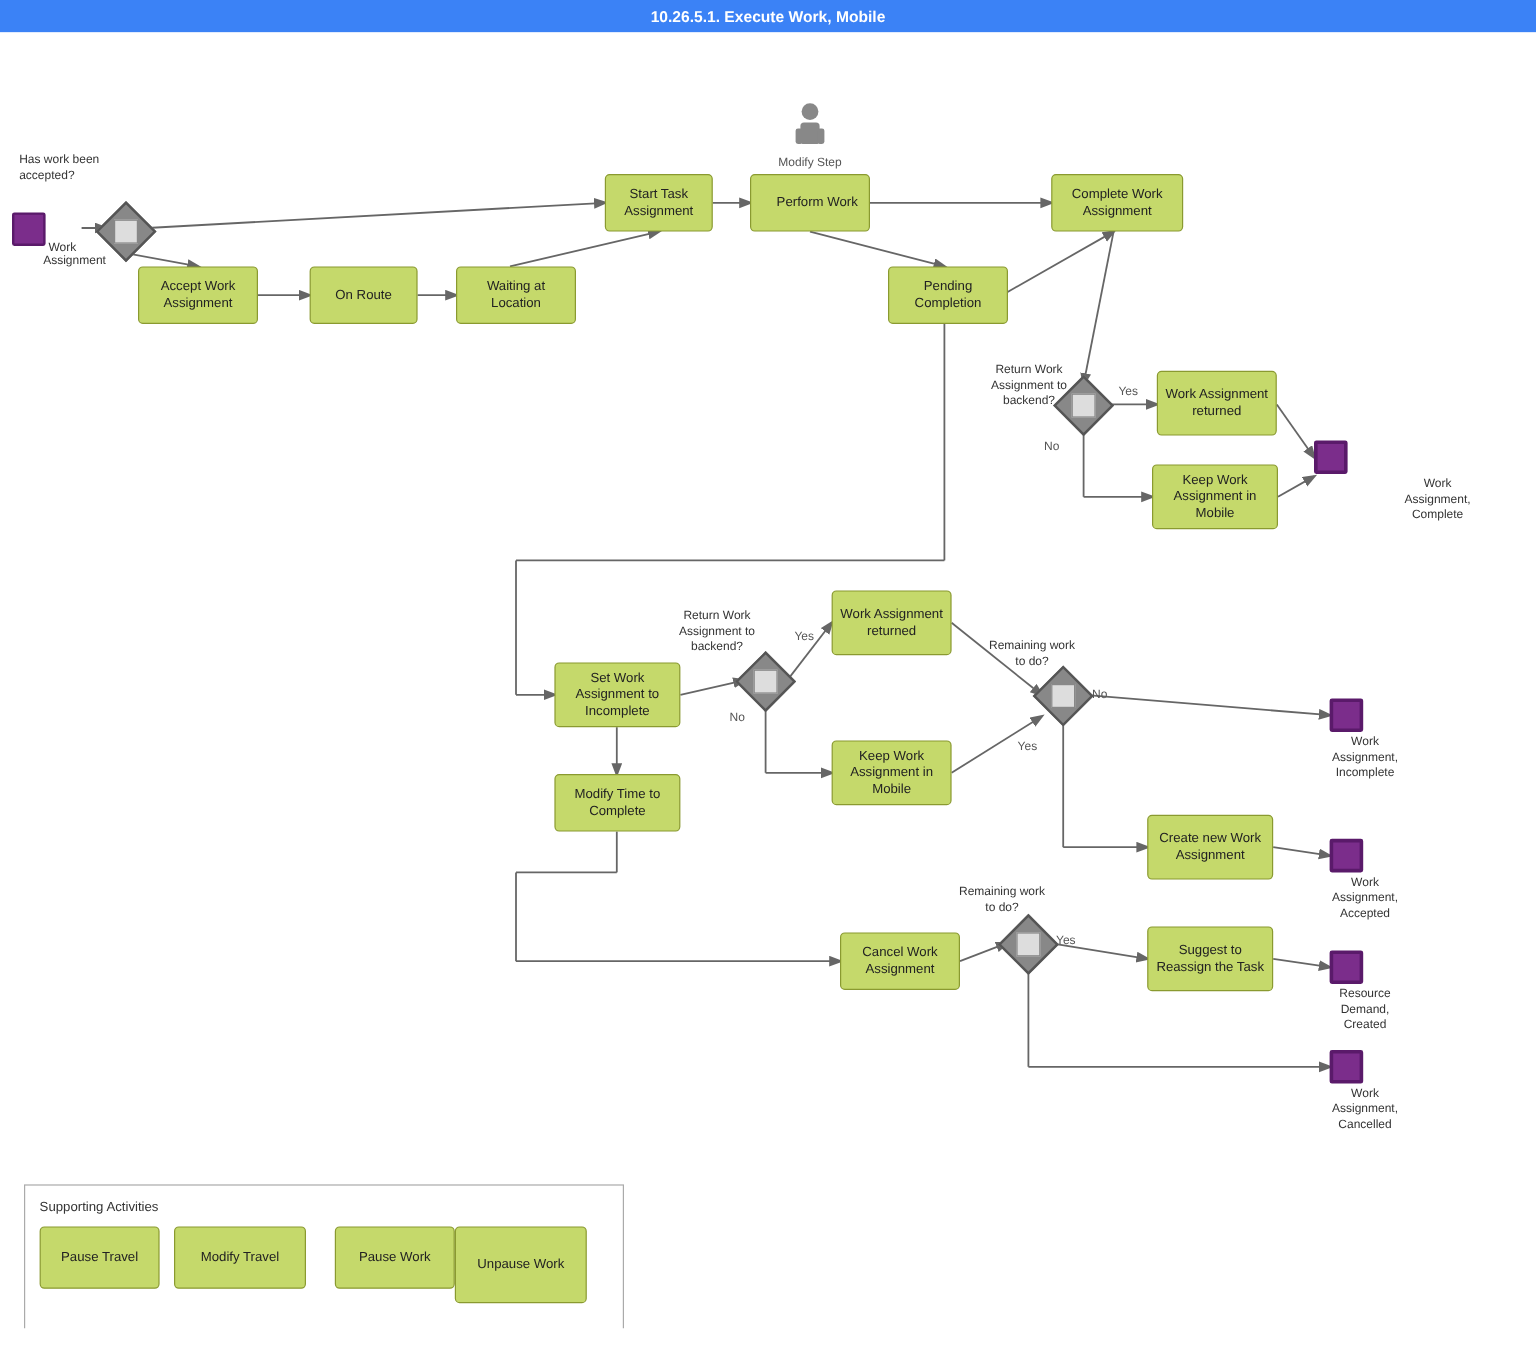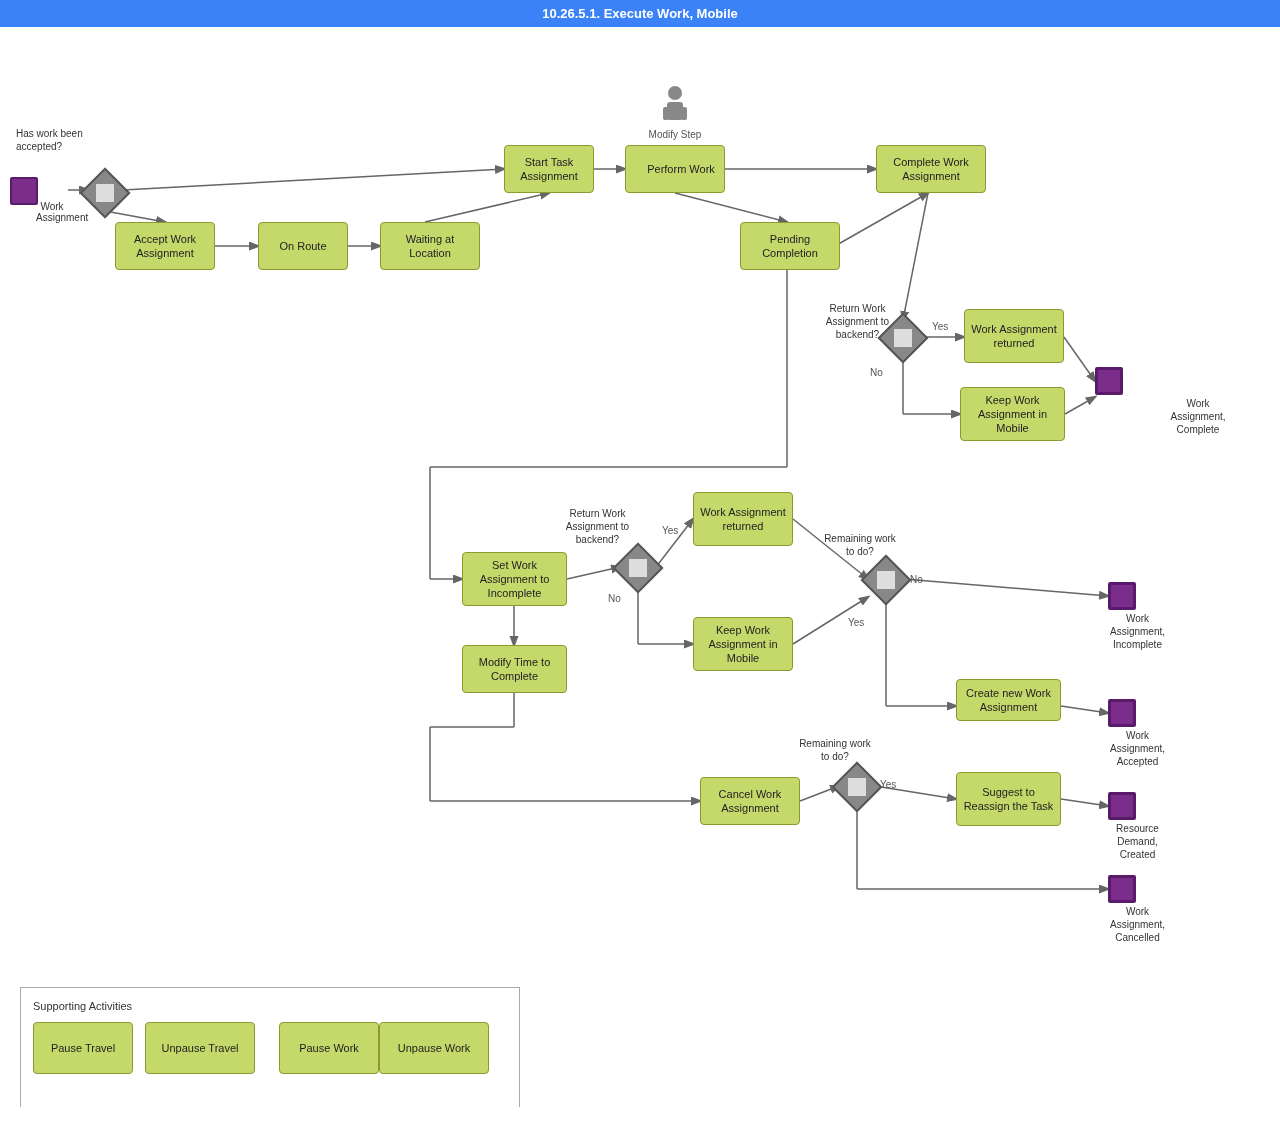--- a/index.html
+++ b/index.html
@@ -319,21 +319,21 @@
   <div class="label" style="left:820px;top:505px;width:80px;text-align:center;line-height:1.3;">Remaining
 work to do?</div>
   <div class="label arrow-label" style="left:910px;top:547px;">No</div>
   <div class="label arrow-label" style="left:848px;top:590px;">Yes</div>
 
   <div class="node-end" style="left:1108px;top:555px;"></div>
   <div class="label" style="left:1100px;top:585px;width:75px;text-align:center;line-height:1.3;">Work
 Assignment,
 Incomplete</div>
 
-  <div class="node" style="left:956px;top:652px;width:105px;height:42px;">
+  <div class="node" style="left:956px;top:652px;width:105px;height:54px;">
     <span>Create new
 Work
 Assignment</span>
   </div>
 
   <div class="node-end" style="left:1108px;top:672px;"></div>
   <div class="label" style="left:1100px;top:702px;width:75px;text-align:center;line-height:1.3;">Work
 Assignment,
 Accepted</div>
 
@@ -365,24 +365,24 @@
 Assignment,
 Cancelled</div>
 
   <div class="supporting-box" style="left:20px;top:960px;width:500px;height:155px;padding:12px;">
     <div style="font-size:11px;color:#333;margin-bottom:10px;">Supporting Activities</div>
     <div style="display:flex;gap:12px;">
       <div class="node" style="position:relative;width:100px;height:52px;left:0;top:0;">
         <span>Pause Travel</span>
       </div>
       <div class="node" style="position:relative;width:110px;height:52px;left:0;top:0;">
-        <span>Unpause Travel</span>
+        <span>Modify Travel</span>
       </div>
       <div class="node" style="position:relative;width:100px;height:52px;left:12px;top:0;">
         <span>Pause Work</span>
       </div>
-      <div class="node" style="position:relative;width:110px;height:52px;left:0;top:0;text-align:center;">
+      <div class="node" style="position:relative;width:110px;height:64px;left:0;top:0;text-align:center;">
         <span>Unpause Work</span>
       </div>
     </div>
   </div>
 
 </div>
 
 </body></html>

